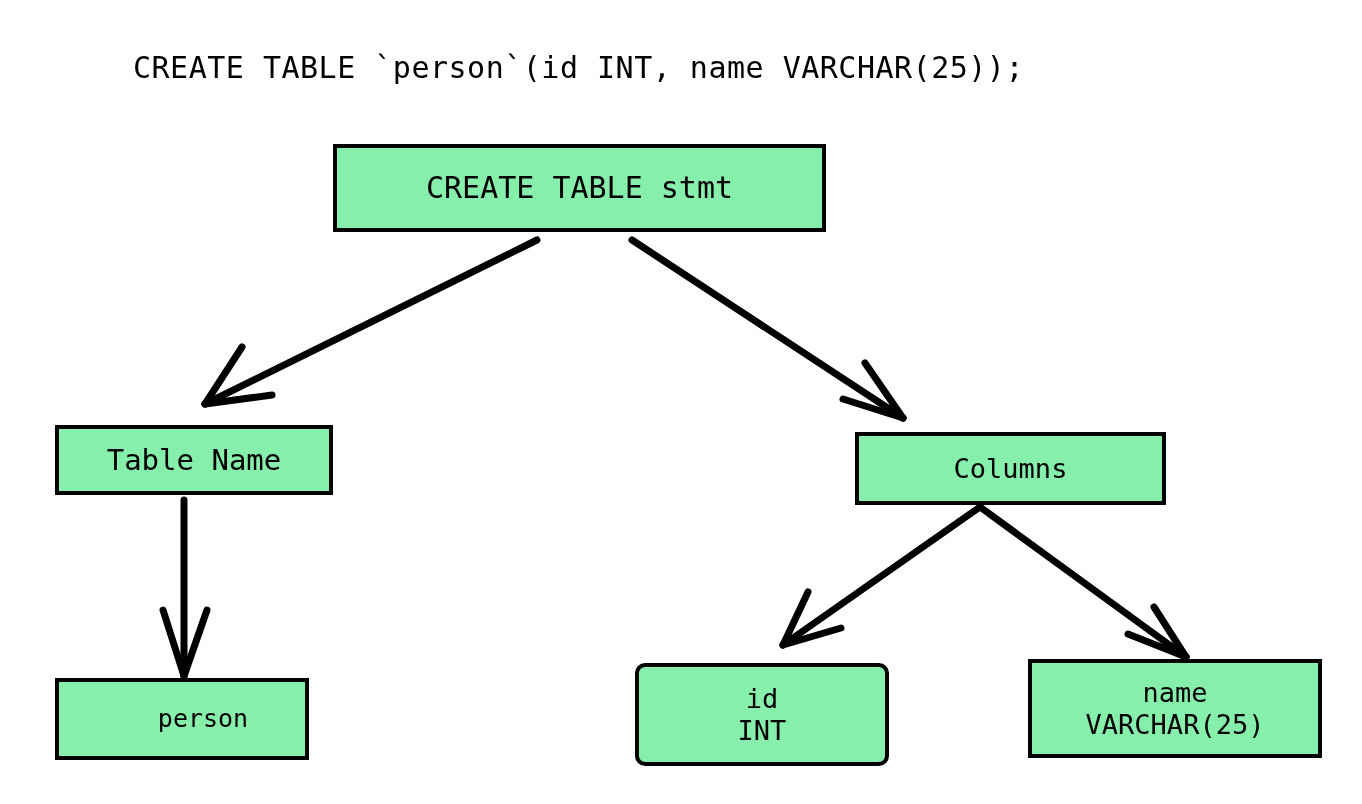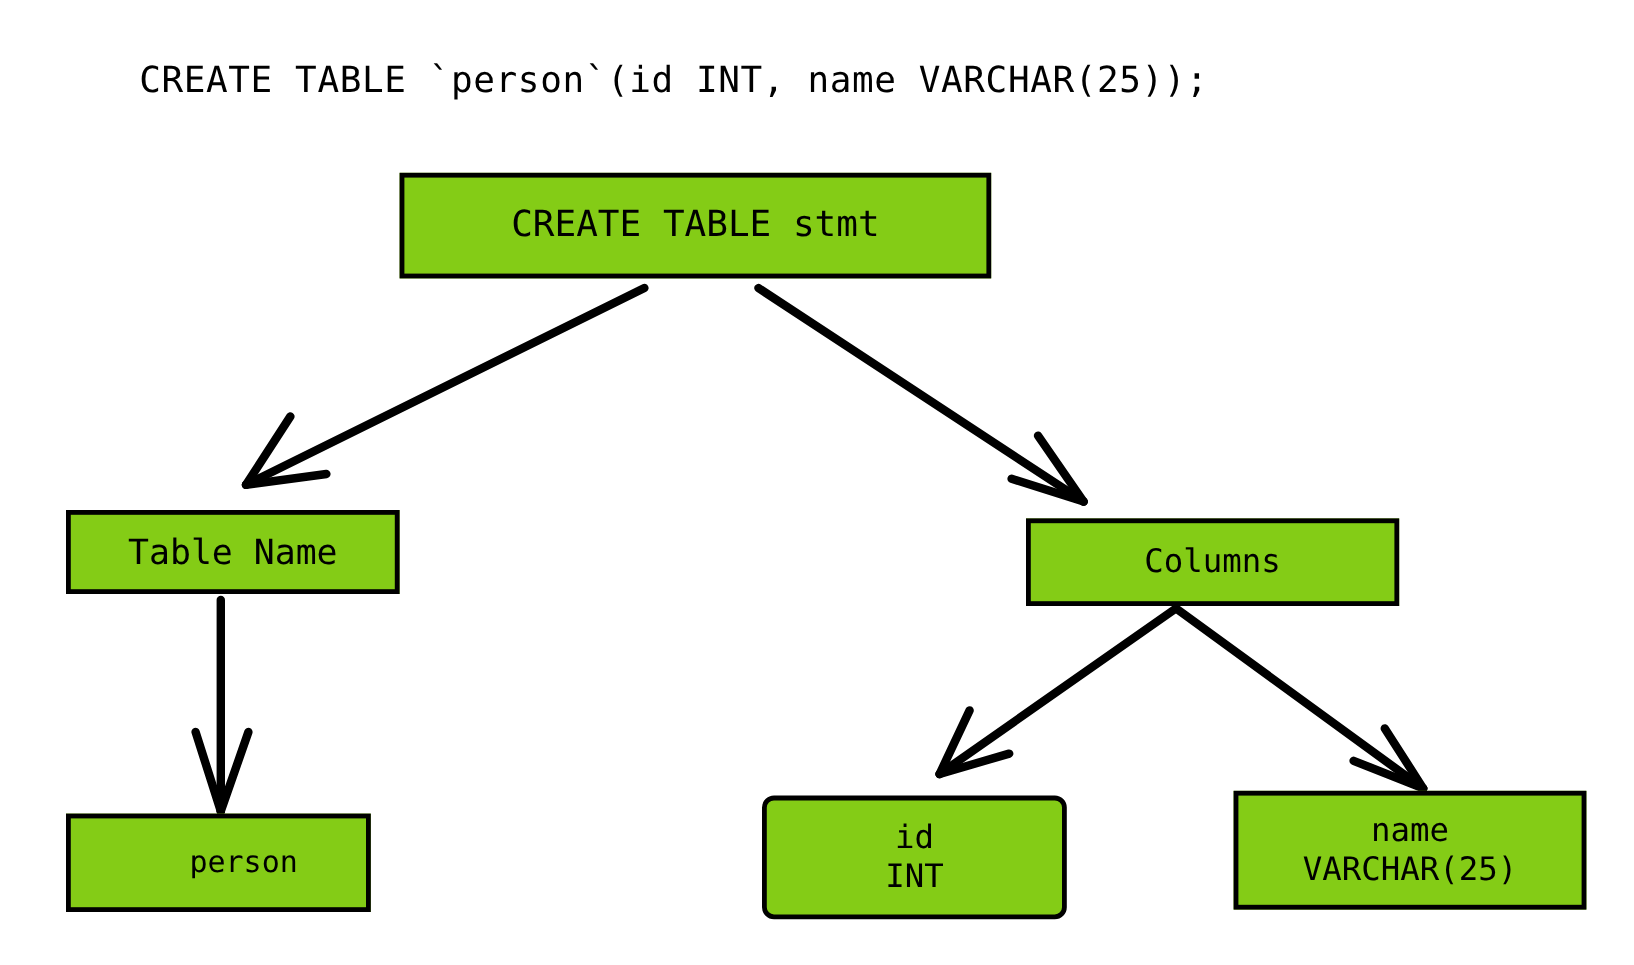--- a/index.html
+++ b/index.html
@@ -21,32 +21,32 @@
   #edge-layer {
     position: absolute;
     left: 0;
     top: 0;
     width: 1362px;
     height: 804px;
     pointer-events: none;
   }
   .title {
     position: absolute;
-    left: 116px;
+    left: 133px;
     top: 50px;
     font-size: 30px;
     letter-spacing: 0.5px;
     white-space: pre;
     line-height: 1.2;
   }
   .node {
     position: absolute;
     box-sizing: border-box;
     border: 4px solid #000000;
-    background: #84cc16;
+    background: #86efac;
     display: flex;
     flex-direction: column;
     align-items: center;
     justify-content: center;
     text-align: center;
     line-height: 1.18;
     white-space: pre;
   }
   .node .line {
     display: block;

